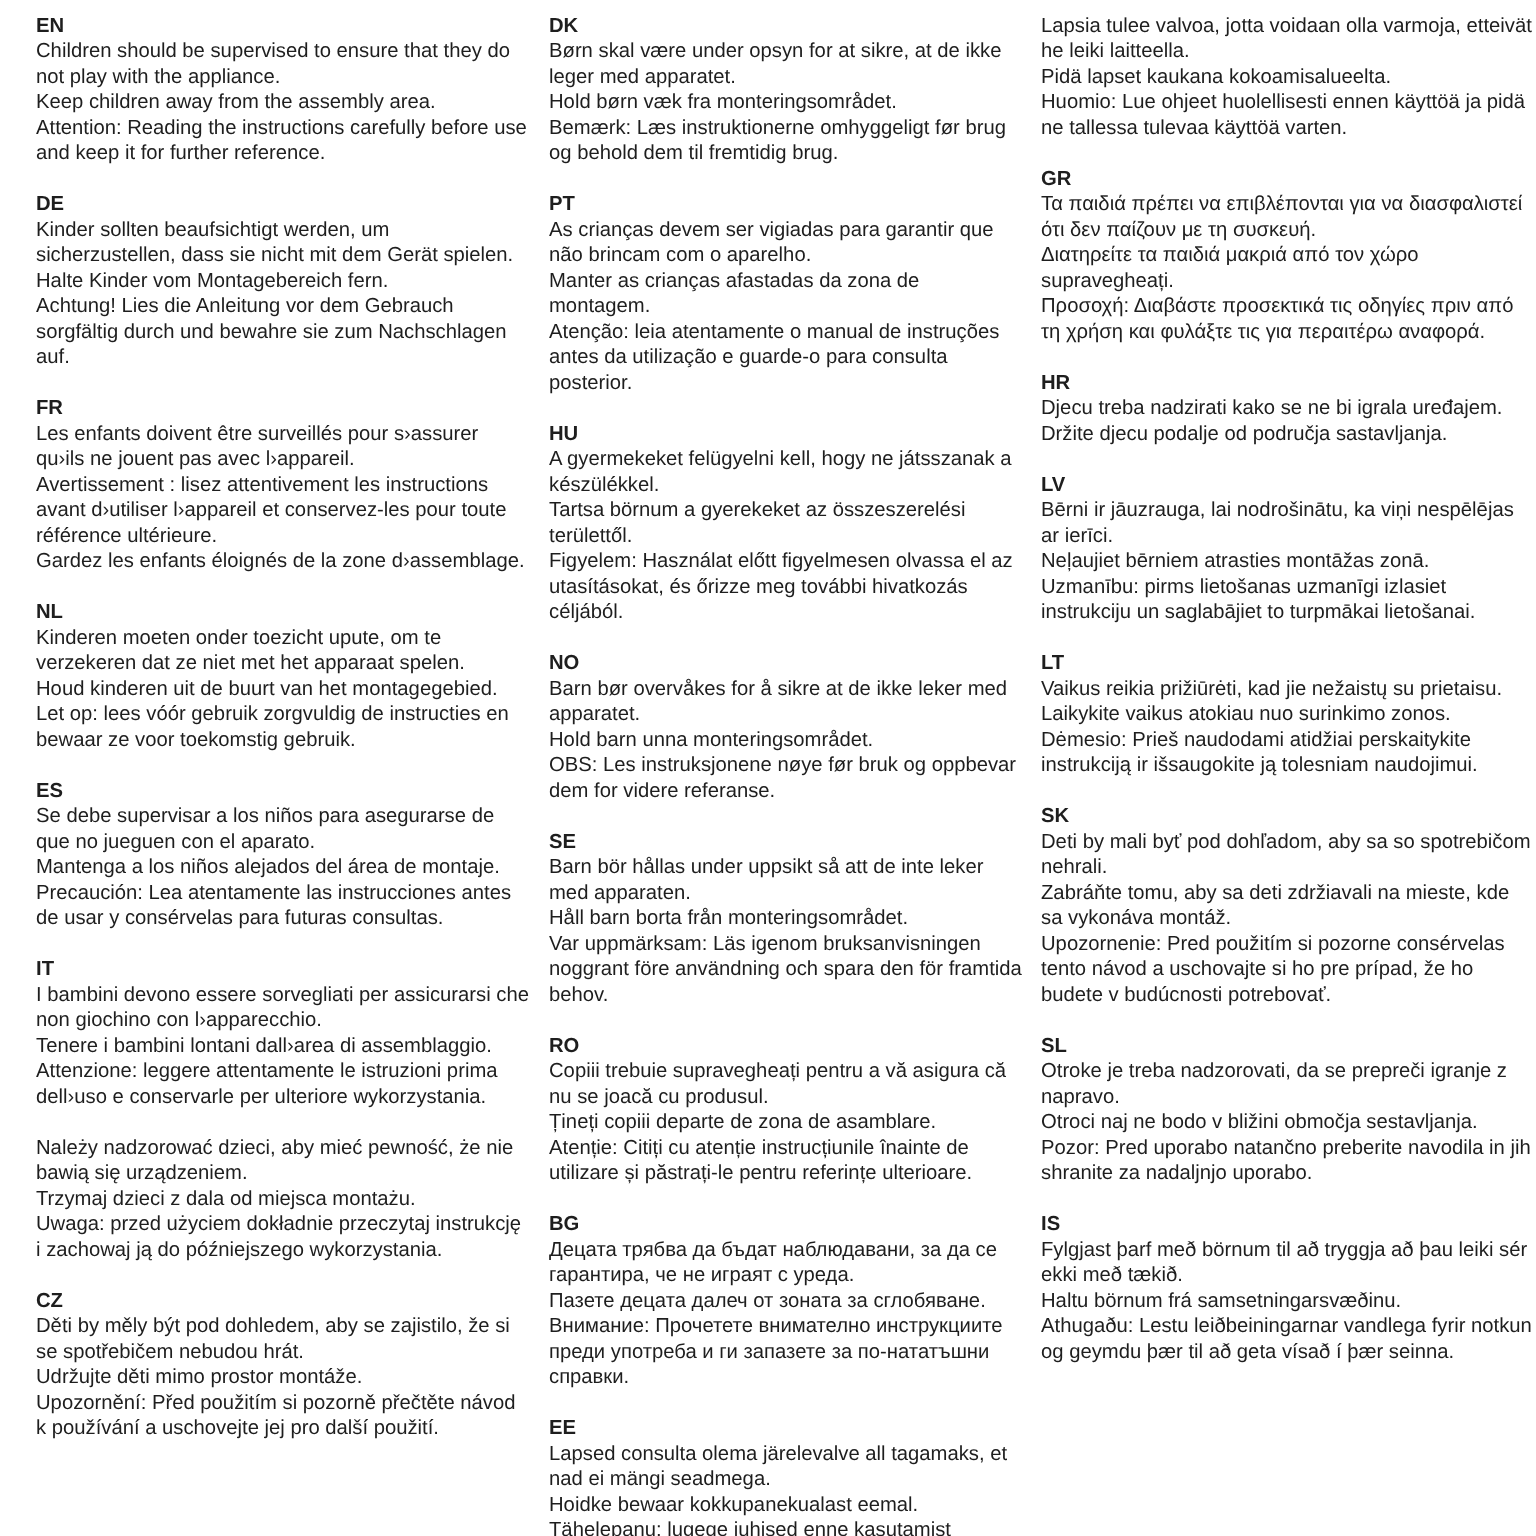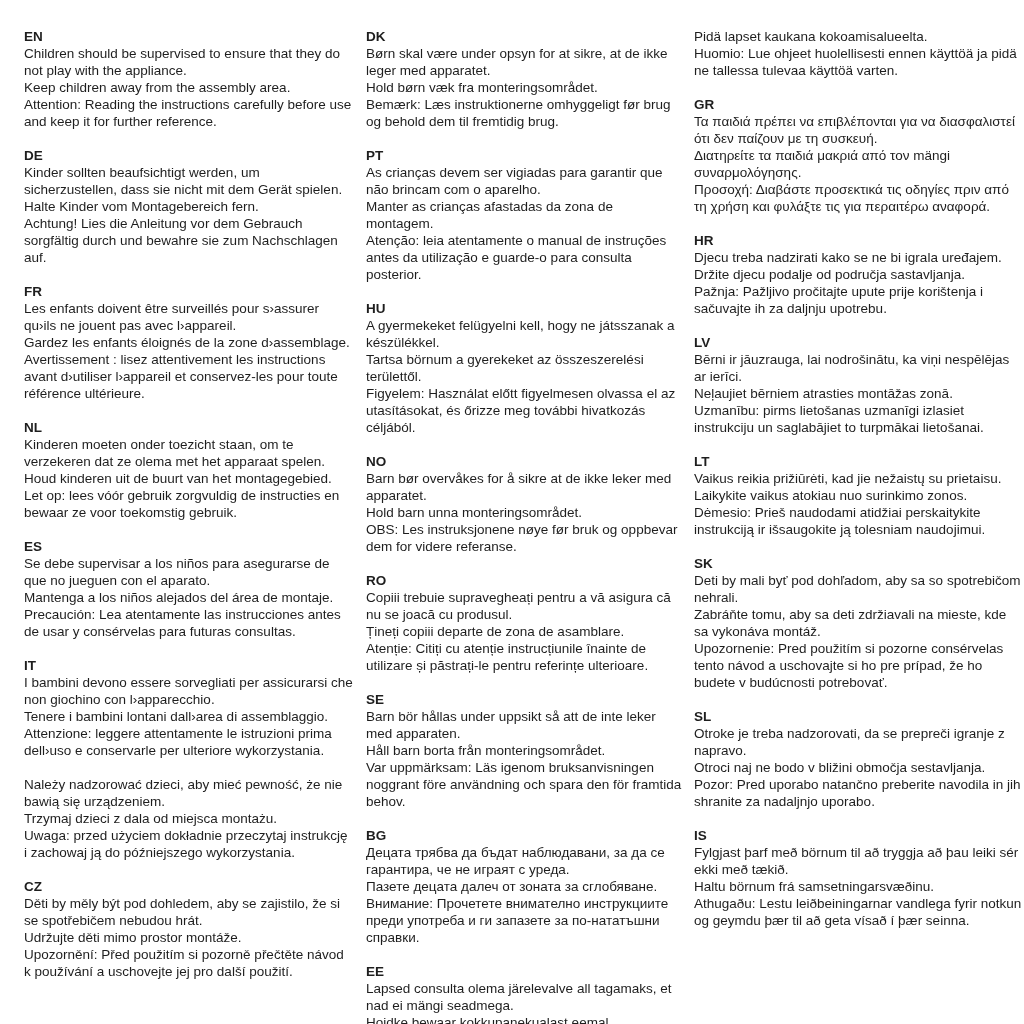--- a/index.html
+++ b/index.html
@@ -12,21 +12,20 @@
     height: 1024px;
     overflow: hidden;
     font-family: "Liberation Sans", "DejaVu Sans", sans-serif;
     color: #1e1e1e;
   }
   .page {
     box-sizing: border-box;
     width: 1024px;
     height: 763px;
     padding: 8px 8px 8px 24px;
-    margin-top: 20px;
   }
   .columns {
     display: grid;
     grid-template-columns: 330px 316px 330px;
     column-gap: 12px;
     align-items: start;
   }
   .col {
     min-width: 0;
   }
@@ -61,26 +60,26 @@
         </section>
         <section class="lang-section">
           <h2 class="lang-code">DE</h2>
           <p class="line">Kinder sollten beaufsichtigt werden, um sicherzustellen, dass sie nicht mit dem Gerät spielen.</p>
           <p class="line">Halte Kinder vom Montagebereich fern.</p>
           <p class="line">Achtung! Lies die Anleitung vor dem Gebrauch sorgfältig durch und bewahre sie zum Nachschlagen auf.</p>
         </section>
         <section class="lang-section">
           <h2 class="lang-code">FR</h2>
           <p class="line">Les enfants doivent être surveillés pour s›assurer qu›ils ne jouent pas avec l›appareil.</p>
+          <p class="line">Avertissement : lisez attentivement les instructions avant d›utiliser l›appareil et conservez-les pour toute référence ultérieure.</p>
           <p class="line">Gardez les enfants éloignés de la zone d›assemblage.</p>
-          <p class="line">Avertissement : lisez attentivement les instructions avant d›utiliser l›appareil et conservez-les pour toute référence ultérieure.</p>
         </section>
         <section class="lang-section">
           <h2 class="lang-code">NL</h2>
-          <p class="line">Kinderen moeten onder toezicht staan, om te verzekeren dat ze olema met het apparaat spelen.</p>
+          <p class="line">Kinderen moeten onder toezicht upute, om te verzekeren dat ze niet met het apparaat spelen.</p>
           <p class="line">Houd kinderen uit de buurt van het montagegebied.</p>
           <p class="line">Let op: lees vóór gebruik zorgvuldig de instructies en bewaar ze voor toekomstig gebruik.</p>
         </section>
         <section class="lang-section">
           <h2 class="lang-code">ES</h2>
           <p class="line">Se debe supervisar a los niños para asegurarse de que no jueguen con el aparato.</p>
           <p class="line">Mantenga a los niños alejados del área de montaje.</p>
           <p class="line">Precaución: Lea atentamente las instrucciones antes de usar y consérvelas para futuras consultas.</p>
         </section>
         <section class="lang-section">
@@ -120,60 +119,60 @@
           <p class="line">Tartsa börnum a gyerekeket az összeszerelési területtől.</p>
           <p class="line">Figyelem: Használat előtt figyelmesen olvassa el az utasításokat, és őrizze meg további hivatkozás céljából.</p>
         </section>
         <section class="lang-section">
           <h2 class="lang-code">NO</h2>
           <p class="line">Barn bør overvåkes for å sikre at de ikke leker med apparatet.</p>
           <p class="line">Hold barn unna monteringsområdet.</p>
           <p class="line">OBS: Les instruksjonene nøye før bruk og oppbevar dem for videre referanse.</p>
         </section>
         <section class="lang-section">
+          <h2 class="lang-code">SE</h2>
+          <p class="line">Barn bör hållas under uppsikt så att de inte leker med apparaten.</p>
+          <p class="line">Håll barn borta från monteringsområdet.</p>
+          <p class="line">Var uppmärksam: Läs igenom bruksanvisningen noggrant före användning och spara den för framtida behov.</p>
+        </section>
+        <section class="lang-section">
           <h2 class="lang-code">RO</h2>
           <p class="line">Copiii trebuie supravegheați pentru a vă asigura că nu se joacă cu produsul.</p>
           <p class="line">Țineți copiii departe de zona de asamblare.</p>
           <p class="line">Atenție: Citiți cu atenție instrucțiunile înainte de utilizare și păstrați-le pentru referințe ulterioare.</p>
         </section>
         <section class="lang-section">
-          <h2 class="lang-code">SE</h2>
-          <p class="line">Barn bör hållas under uppsikt så att de inte leker med apparaten.</p>
-          <p class="line">Håll barn borta från monteringsområdet.</p>
-          <p class="line">Var uppmärksam: Läs igenom bruksanvisningen noggrant före användning och spara den för framtida behov.</p>
-        </section>
-        <section class="lang-section">
           <h2 class="lang-code">BG</h2>
           <p class="line">Децата трябва да бъдат наблюдавани, за да се гарантира, че не играят с уреда.</p>
           <p class="line">Пазете децата далеч от зоната за сглобяване.</p>
           <p class="line">Внимание: Прочетете внимателно инструкциите преди употреба и ги запазете за по-нататъшни справки.</p>
         </section>
         <section class="lang-section">
           <h2 class="lang-code">EE</h2>
           <p class="line">Lapsed consulta olema järelevalve all tagamaks, et nad ei mängi seadmega.</p>
           <p class="line">Hoidke bewaar kokkupanekualast eemal.</p>
           <p class="line">Tähelepanu: lugege juhised enne kasutamist hoolikalt läbi ja hoidke need tulevikus üle vaatamiseks alles.</p>
         </section>
       </div>
       <div class="col">
         <section class="lang-section">
+          <p class="line">Lapsia tulee valvoa, jotta voidaan olla varmoja, etteivät he leiki laitteella.</p>
           <p class="line">Pidä lapset kaukana kokoamisalueelta.</p>
           <p class="line">Huomio: Lue ohjeet huolellisesti ennen käyttöä ja pidä ne tallessa tulevaa käyttöä varten.</p>
         </section>
         <section class="lang-section">
           <h2 class="lang-code">GR</h2>
           <p class="line">Τα παιδιά πρέπει να επιβλέπονται για να διασφαλιστεί ότι δεν παίζουν με τη συσκευή.</p>
-          <p class="line">Διατηρείτε τα παιδιά μακριά από τον mängi συναρμολόγησης.</p>
+          <p class="line">Διατηρείτε τα παιδιά μακριά από τον χώρο supravegheați.</p>
           <p class="line">Προσοχή: Διαβάστε προσεκτικά τις οδηγίες πριν από τη χρήση και φυλάξτε τις για περαιτέρω αναφορά.</p>
         </section>
         <section class="lang-section">
           <h2 class="lang-code">HR</h2>
           <p class="line">Djecu treba nadzirati kako se ne bi igrala uređajem.</p>
           <p class="line">Držite djecu podalje od područja sastavljanja.</p>
-          <p class="line">Pažnja: Pažljivo pročitajte upute prije korištenja i sačuvajte ih za daljnju upotrebu.</p>
         </section>
         <section class="lang-section">
           <h2 class="lang-code">LV</h2>
           <p class="line">Bērni ir jāuzrauga, lai nodrošinātu, ka viņi nespēlējas ar ierīci.</p>
           <p class="line">Neļaujiet bērniem atrasties montāžas zonā.</p>
           <p class="line">Uzmanību: pirms lietošanas uzmanīgi izlasiet instrukciju un saglabājiet to turpmākai lietošanai.</p>
         </section>
         <section class="lang-section">
           <h2 class="lang-code">LT</h2>
           <p class="line">Vaikus reikia prižiūrėti, kad jie nežaistų su prietaisu.</p>

